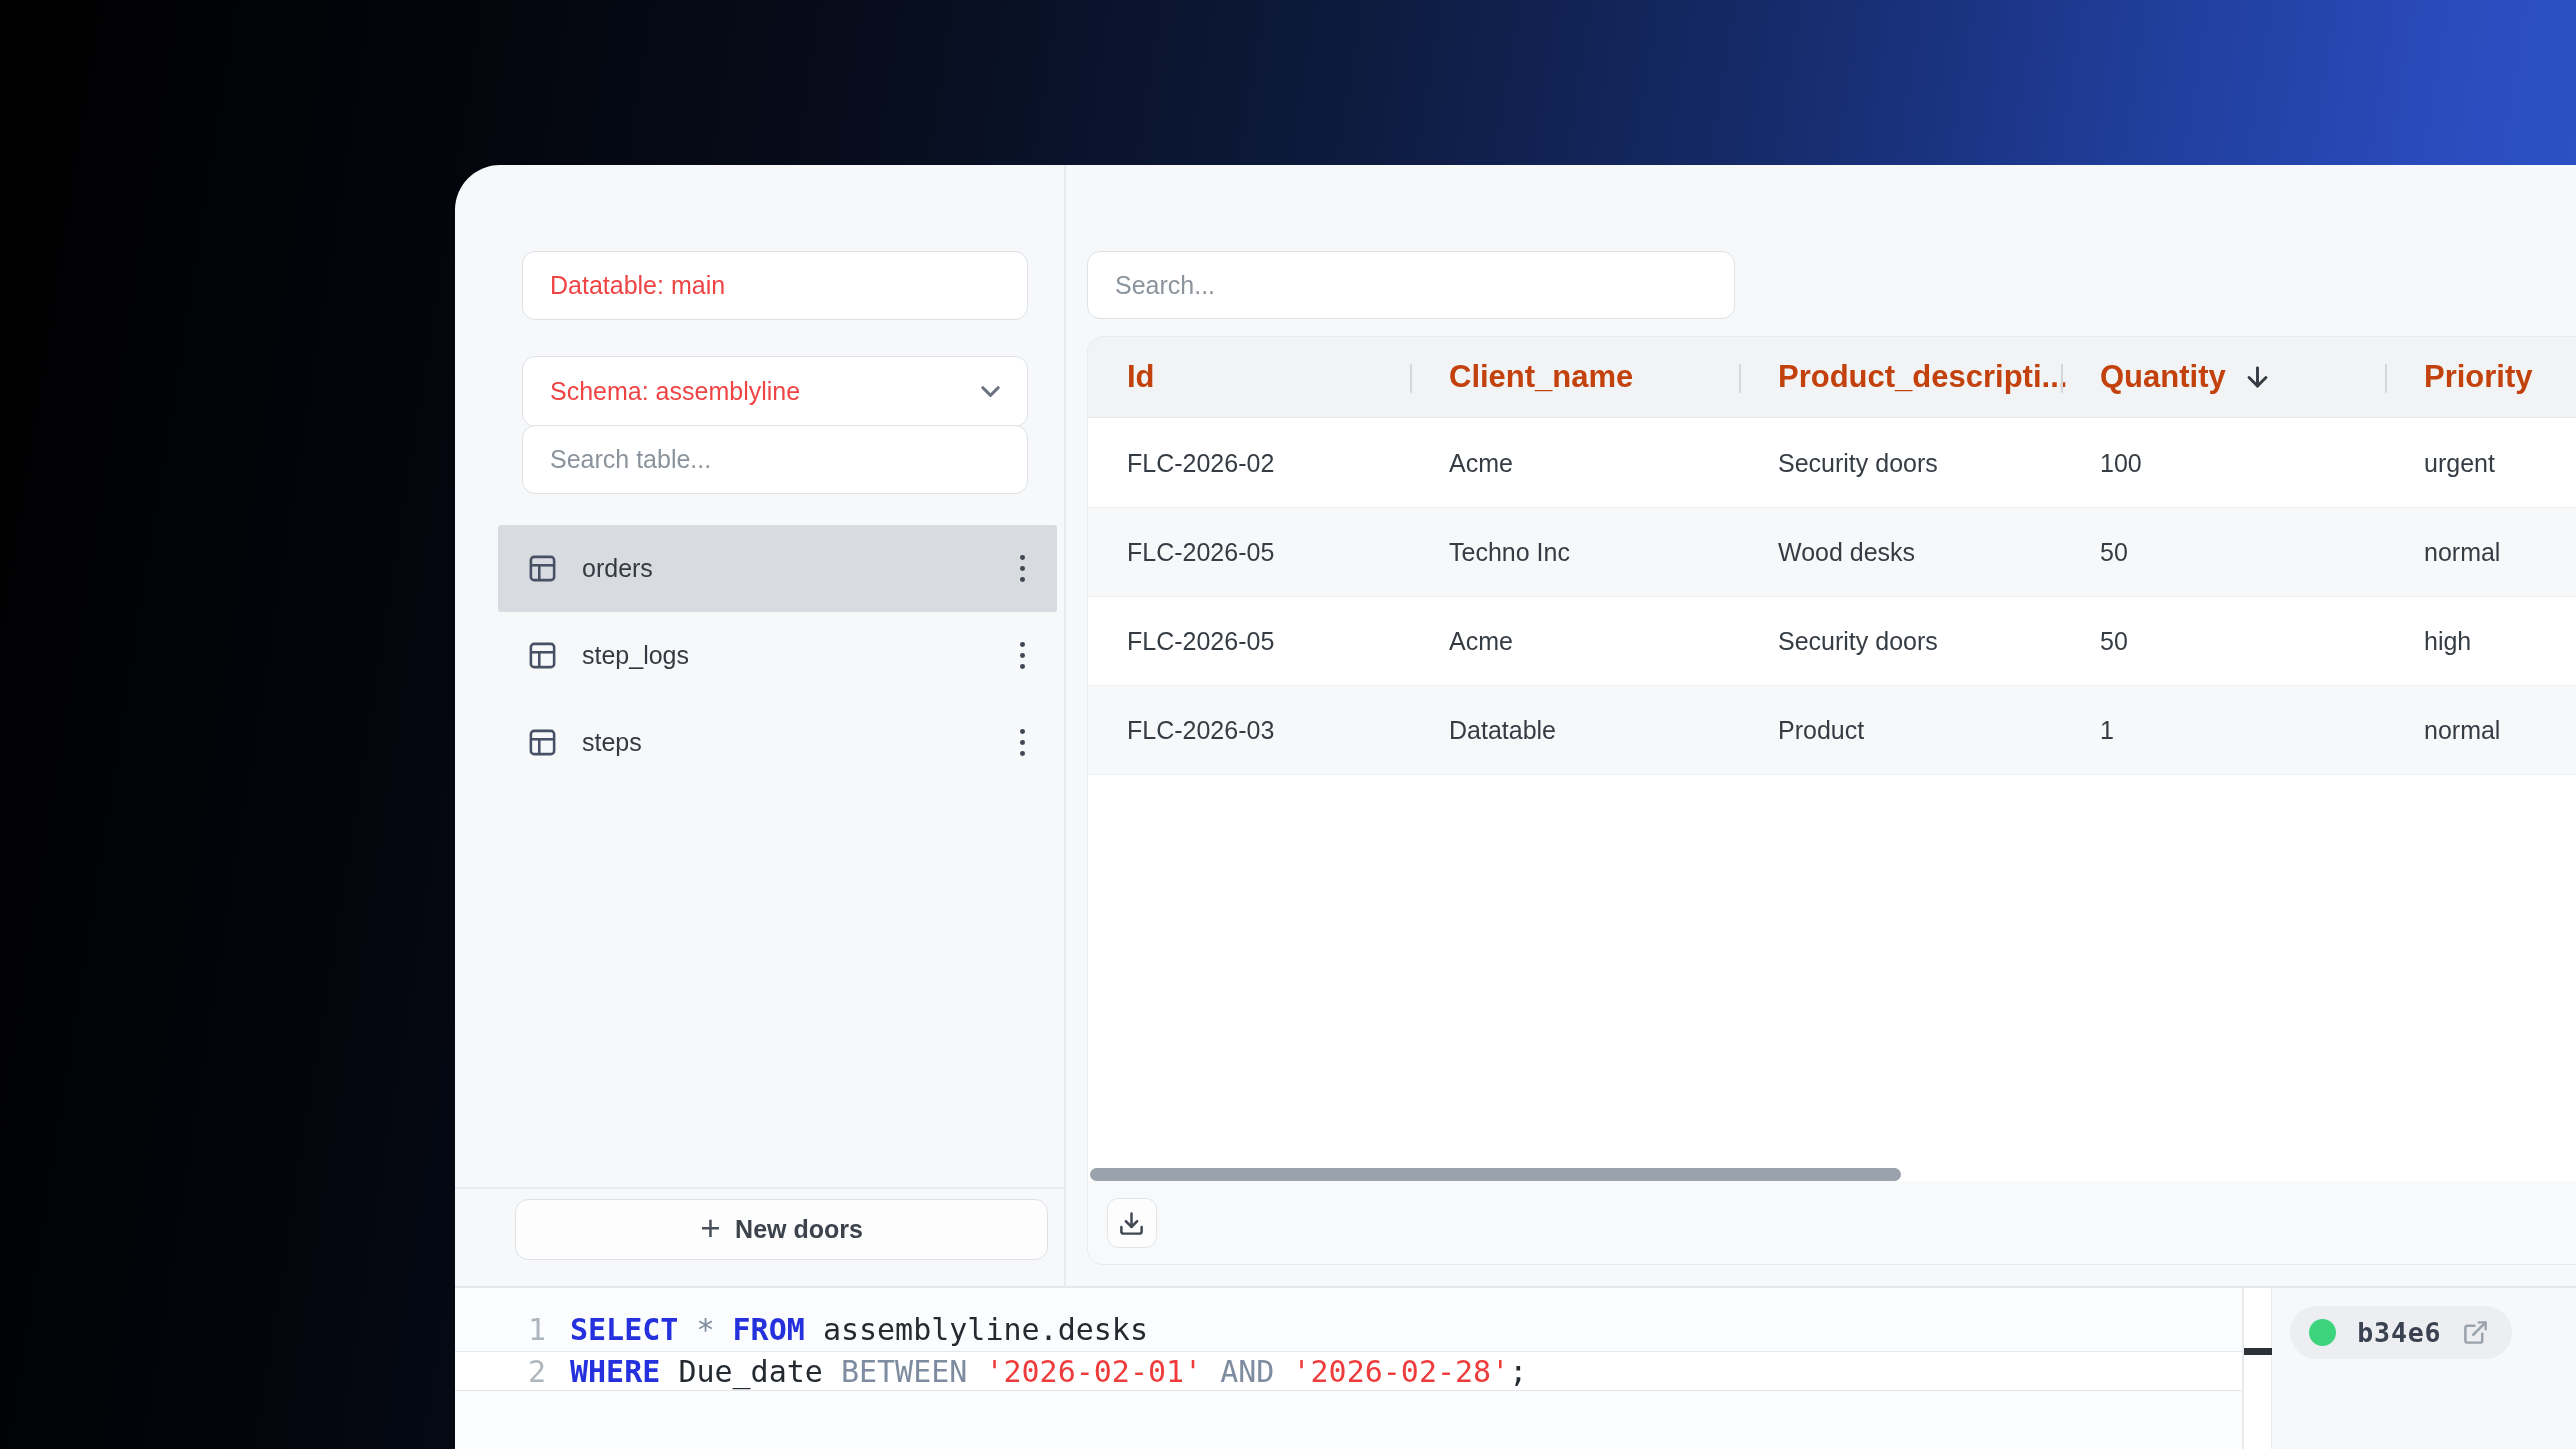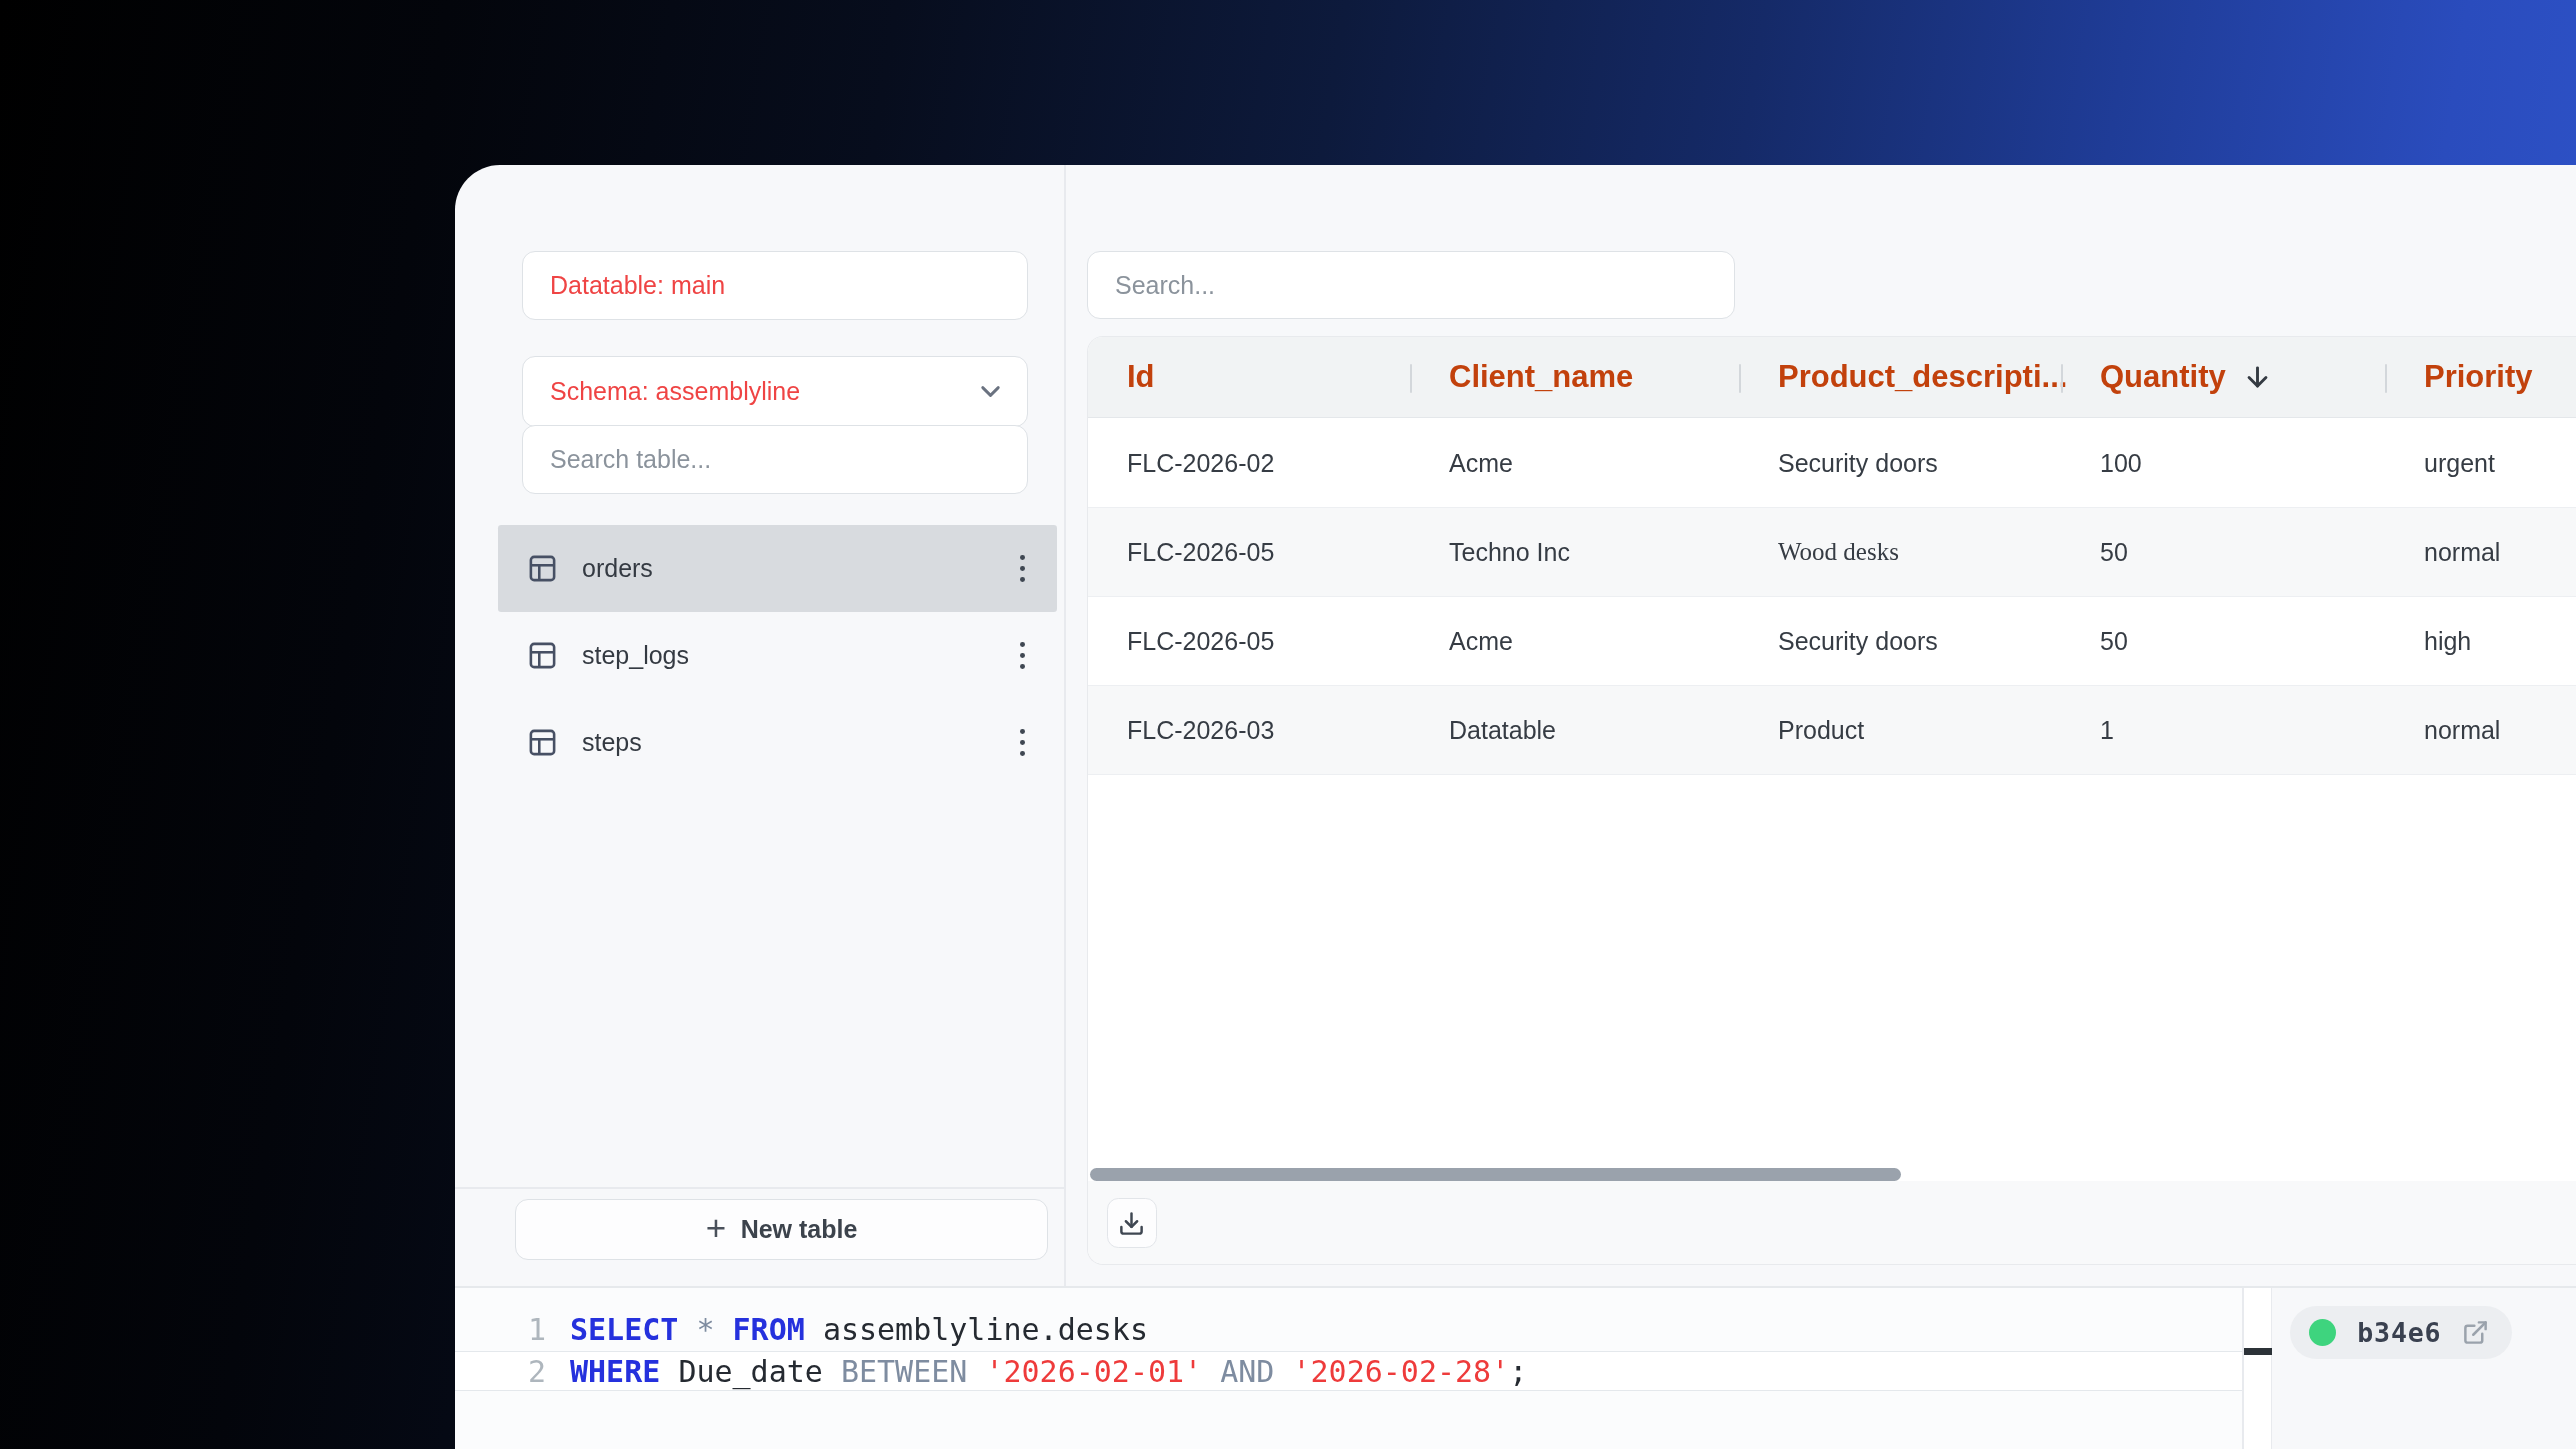--- a/index.html
+++ b/index.html
@@ -143,21 +143,21 @@
             <i></i>
           </span>
         </div>
       </div>
 
     <div class="side-vline"></div>
     <div class="side-hline"></div>
 
     <button class="new-table">
       <span class="plus">+</span>
-      <span>New table</span>
+      <span>New doors</span>
     </button>
 
     <div class="inp inp-search ph">Search...</div>
 
     <div class="card">
       <div class="ghead" id="grid-head">
           <div class="hcell" style="width: 322px;">
             <span>Id</span>
           </div>
           <div class="hcell" style="width: 329px;">
@@ -185,21 +185,21 @@
           <div class="grow">
             <div class="gcell" style="width: 322px;">FLC-2026-02</div>
             <div class="gcell" style="width: 329px;">Acme</div>
             <div class="gcell" style="width: 322px;">Security doors</div>
             <div class="gcell" style="width: 324px;">100</div>
             <div class="gcell" style="width: 483px;">urgent</div>
           </div>
           <div class="grow alt">
             <div class="gcell" style="width: 322px;">FLC-2026-05</div>
             <div class="gcell" style="width: 329px;">Techno Inc</div>
-            <div class="gcell" style="width: 322px; font-family: Liberation Serif, serif;">Wood desks</div>
+            <div class="gcell" style="width: 322px;">Wood desks</div>
             <div class="gcell" style="width: 324px;">50</div>
             <div class="gcell" style="width: 483px;">normal</div>
           </div>
           <div class="grow">
             <div class="gcell" style="width: 322px;">FLC-2026-05</div>
             <div class="gcell" style="width: 329px;">Acme</div>
             <div class="gcell" style="width: 322px;">Security doors</div>
             <div class="gcell" style="width: 324px;">50</div>
             <div class="gcell" style="width: 483px;">high</div>
           </div>

